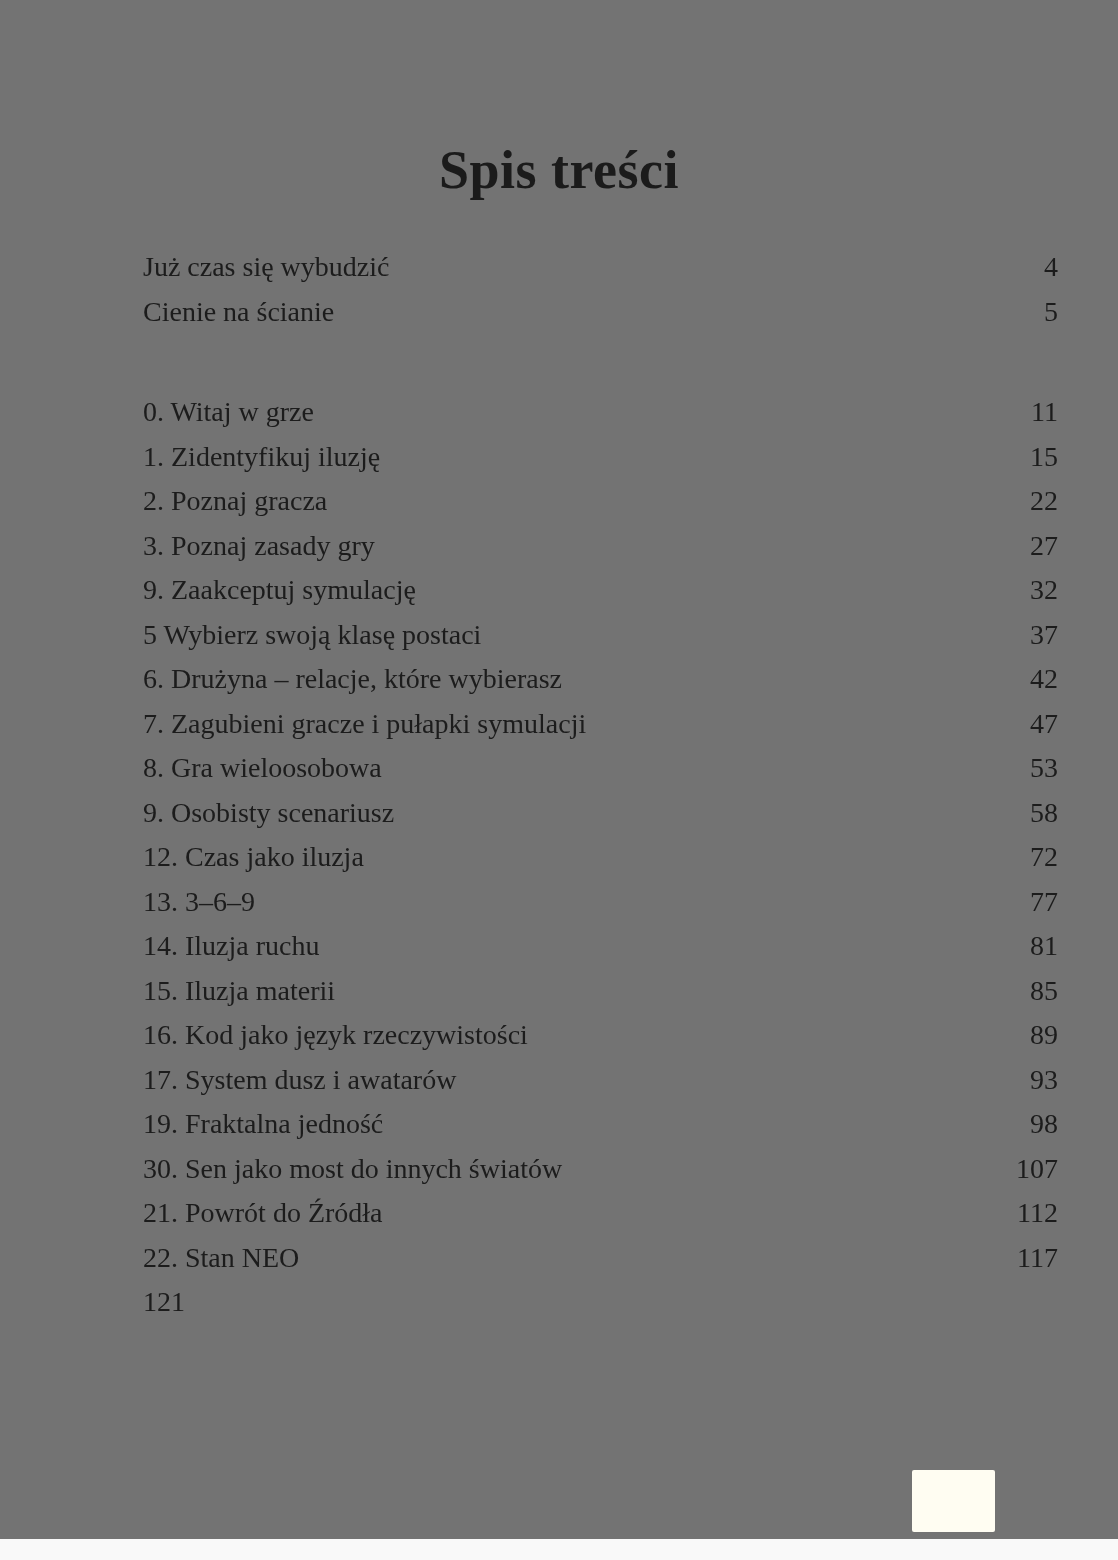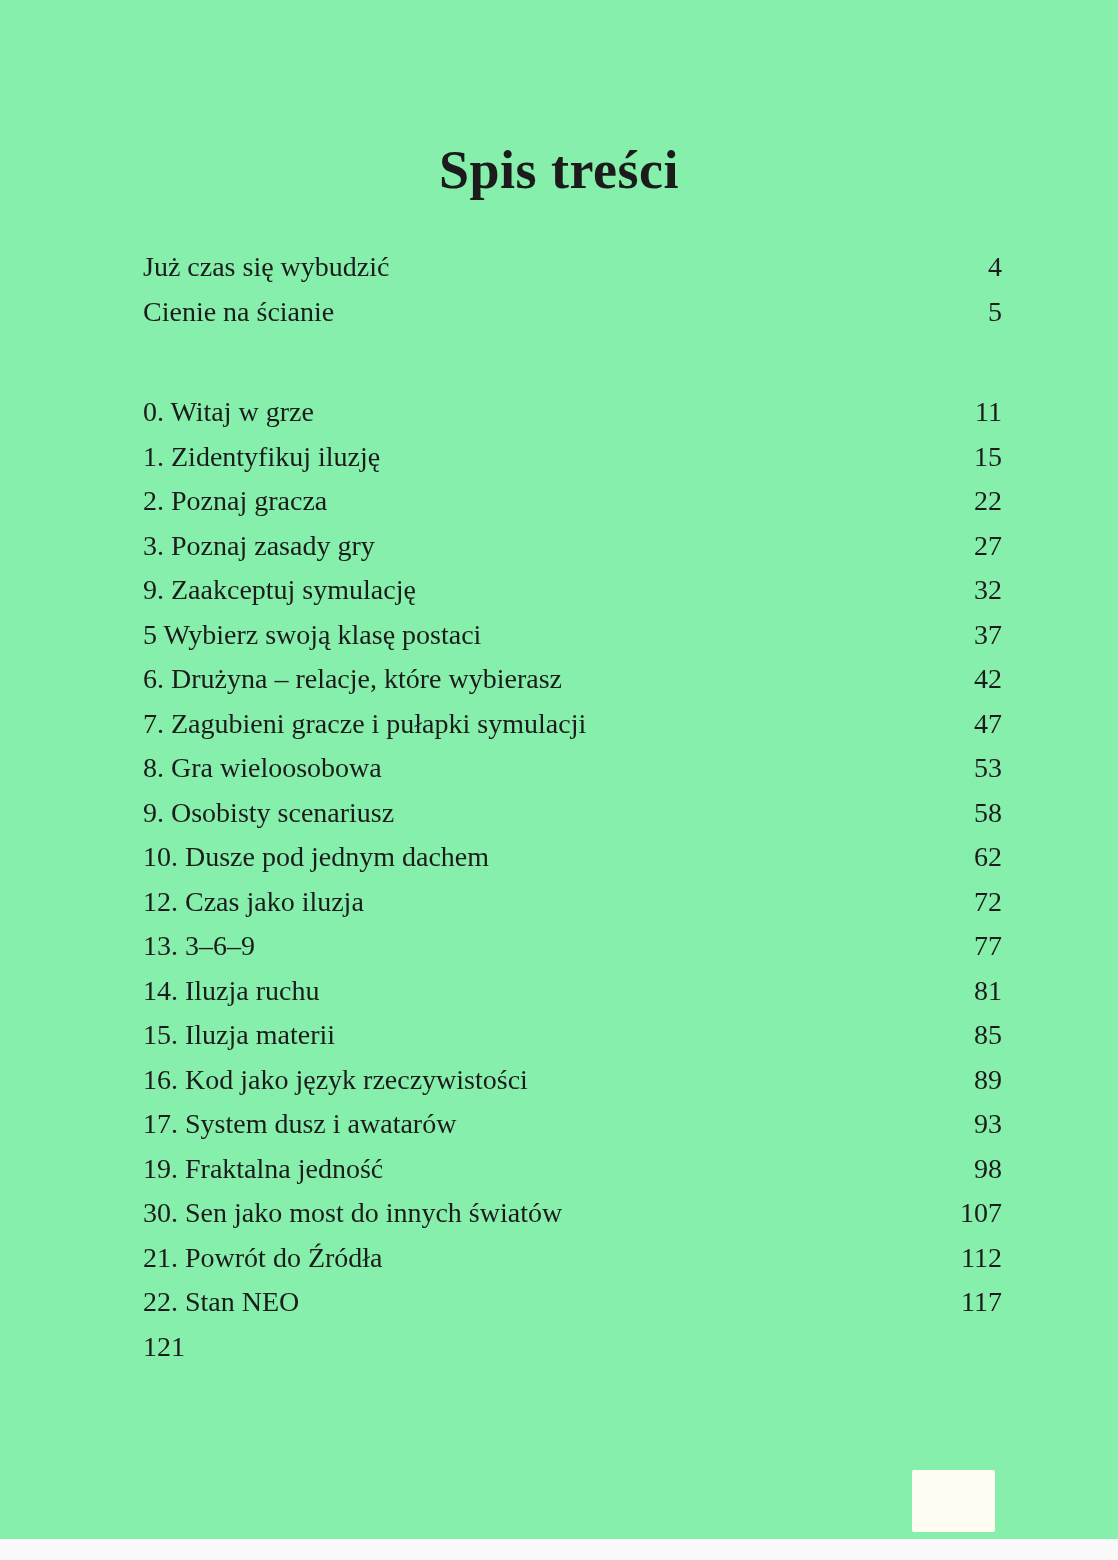--- a/index.html
+++ b/index.html
@@ -4,37 +4,37 @@
 <style>
   html, body {
     margin: 0;
     padding: 0;
     background: #ffffff;
   }
   .page {
     position: relative;
     width: 1118px;
     height: 1560px;
-    background: #86efac;
+    background: #737373;
     overflow: hidden;
     font-family: "Liberation Serif", "DejaVu Serif", serif;
     color: #1c1c1c;
   }
   .page-title {
     margin: 0;
     padding-top: 139px;
     text-align: center;
     font-size: 54px;
     line-height: 62px;
     font-weight: 700;
     letter-spacing: 0.5px;
     color: #1b1b1b;
   }
   .toc {
-    margin: 44px 116px 0 143px; 
+    margin: 44px 60px 0 143px; 
   }
   .toc-section-gap {
     height: 56px;
   }
   .toc-row {
     display: flex;
     justify-content: space-between;
     align-items: baseline;
     height: 44.5px;
     font-size: 28px;
@@ -131,24 +131,20 @@
   <div class="toc-row">
     <span class="toc-label">8. Gra wieloosobowa</span>
     <span class="toc-page">53</span>
   </div>
 
   <div class="toc-row">
     <span class="toc-label">9. Osobisty scenariusz</span>
     <span class="toc-page">58</span>
   </div>
 
-  <div class="toc-row">
-    <span class="toc-label">10. Dusze pod jednym dachem</span>
-    <span class="toc-page">62</span>
-  </div>
 
 
   <div class="toc-row">
     <span class="toc-label">12. Czas jako iluzja</span>
     <span class="toc-page">72</span>
   </div>
 
   <div class="toc-row">
     <span class="toc-label">13. 3–6–9</span>
     <span class="toc-page">77</span>

